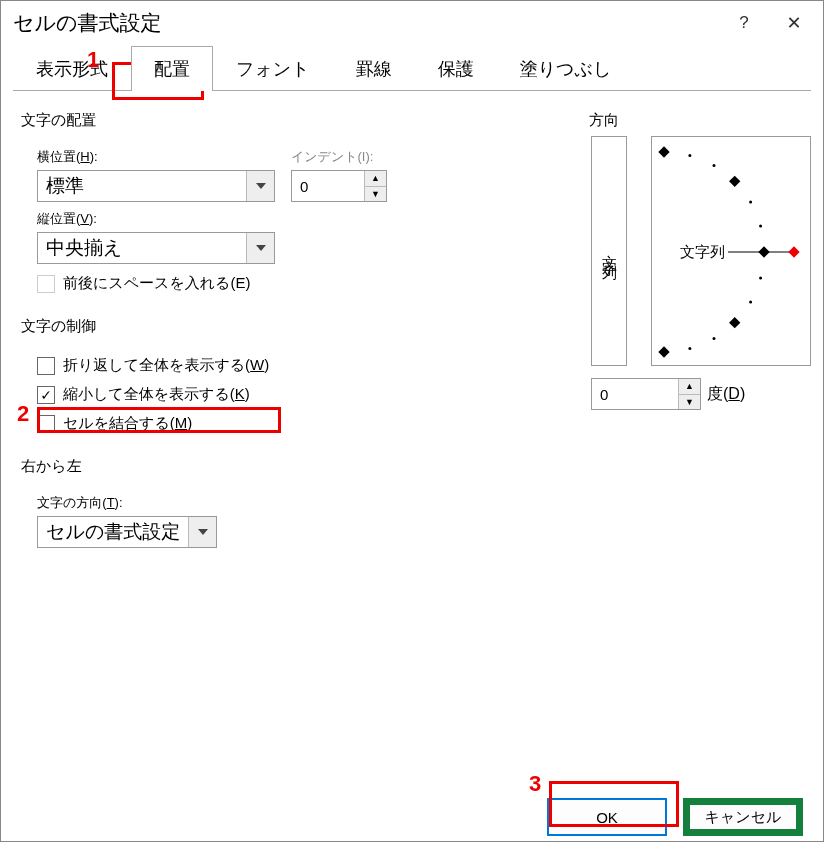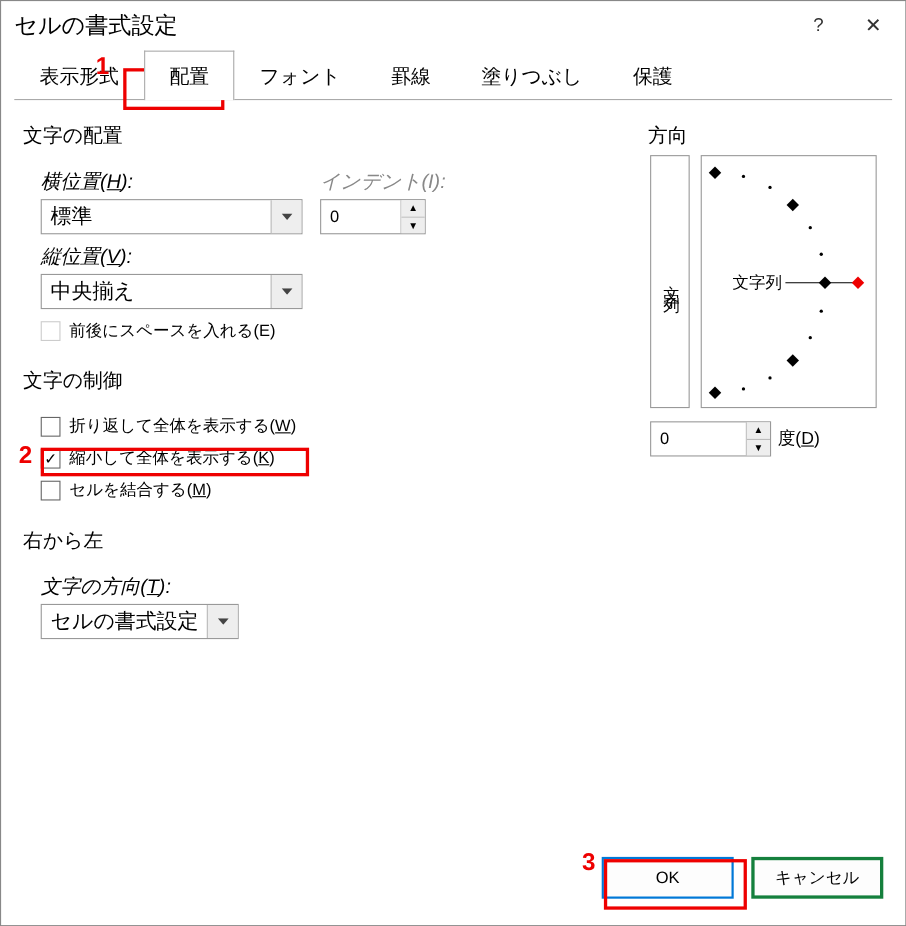--- a/index.html
+++ b/index.html
@@ -9,45 +9,45 @@
   .title { font-size: 21px; flex: 1; }
   .tbtn { width: 50px; height: 44px; display: flex; align-items: center; justify-content: center; font-size: 17px; color: #333; }
   .tbtn.close { font-size: 18px; }
   .tabs { display: flex; padding: 0 12px; position: relative; }
   .tab { padding: 10px 22px; font-size: 18px; border: 1px solid transparent; border-bottom: none; position: relative; top: 1px; background: #fff; cursor: default; }
   .tab.active { border-color: #aaa; z-index: 2; }
   .body { border-top: 1px solid #aaa; margin: 0 12px; padding: 20px 10px 0 10px; height: 688px; position: relative; }
   .cols { display: flex; gap: 20px; }
   .left { flex: 1; }
   .right { width: 210px; }
-  .group-label { font-size: 18px; margin: 0 0 4px -2px; font-family: Liberation Mono, monospace; }
+  .group-label { font-size: 15px; margin: 0 0 4px -2px; font-family: Liberation Mono, monospace; }
   .group-label::after { content: ""; }
   .group { padding: 6px 0 14px 14px; }
-  .lbl { font-size: 18px; display: block; margin: 8px 0 4px 0; font-style: italic; }
+  .lbl { font-size: 13px; display: block; margin: 8px 0 4px 0; }
   .u { text-decoration: underline; }
   .row { display: flex; align-items: flex-end; gap: 16px; }
   .select { width: 238px; height: 32px; border: 1px solid #999; display: flex; align-items: center; padding: 0 8px; font-size: 19px; background: #fff; position: relative; }
   .select .btn { position: absolute; right: 0; top: 0; width: 28px; height: 30px; border-left: 1px solid #bbb; background: #eee; display: flex; align-items: center; justify-content: center; }
   .select.small { width: 180px; }
   .spin { width: 96px; height: 32px; border: 1px solid #999; display: flex; align-items: center; position: relative; background: #fff; }
   .spin .val { flex: 1; padding: 0 8px; font-size: 15px; }
   .spin .arrows { width: 22px; border-left: 1px solid #bbb; height: 30px; display: flex; flex-direction: column; }
   .spin .arrows div { flex: 1; display: flex; align-items: center; justify-content: center; font-size: 9px; background: #eee; }
   .spin .arrows div:first-child { border-bottom: 1px solid #bbb; }
   .chk { display: flex; align-items: center; gap: 8px; font-size: 15px; margin: 10px 0; }
   .chk .box { width: 18px; height: 18px; border: 1px solid #666; display: flex; align-items: center; justify-content: center; background: #fff; }
   .chk.disabled { color: #000000; }
   .chk.disabled .box { border-color: #ccc; }
   .chk .check { font-size: 14px; line-height: 1; }
-  .orient-boxes { display: flex; gap: 10px; margin-top: 6px; }
+  .orient-boxes { display: flex; gap: 24px; margin-top: 6px; }
   .vlabel { width: 36px; height: 230px; border: 1px solid #999; display: flex; align-items: center; justify-content: center; writing-mode: vertical-rl; font-size: 15px; letter-spacing: 6px; }
   .dial { width: 160px; height: 230px; border: 1px solid #999; position: relative; }
   .degrow { display: flex; align-items: center; gap: 6px; margin-top: 12px; }
-  .footer { position: absolute; right: 20px; bottom: 24px; display: flex; gap: 16px; align-items: center; }
-  .btn-main { width: 120px; height: 38px; border: 3px solid #15803d; font-size: 15px; display: flex; align-items: center; justify-content: center; background: #fdfdfd; }
+  .footer { position: absolute; right: 20px; bottom: 5px; display: flex; gap: 16px; align-items: center; }
+  .btn-main { width: 120px; height: 38px; border: 7px solid #15803d; font-size: 15px; display: flex; align-items: center; justify-content: center; background: #fdfdfd; }
   .btn-ok { border: 2px solid #0078d7; }
   .ann { position: absolute; border: 3px solid #e00; pointer-events: none; }
   .ann-num { position: absolute; color: #e00; font-weight: bold; font-size: 22px; pointer-events: none; }
   svg.chev { width: 10px; height: 6px; }
 </style>
 </head>
 <body>
 
 <div class="window">
 
@@ -55,22 +55,22 @@
     <div class="title">セルの書式設定</div>
     <div class="tbtn">?</div>
     <div class="tbtn close">✕</div>
   </div>
 
   <div class="tabs">
     <div class="tab">表示形式</div>
     <div class="tab active">配置</div>
     <div class="tab">フォント</div>
     <div class="tab">罫線</div>
+    <div class="tab">保護</div>
     <div class="tab">塗りつぶし</div>
-    <div class="tab">保護</div>
   </div>
 
   <div class="body">
     <div class="cols">
       <div class="left">
         <div class="group-label">文字の配置</div>
         <div class="group">
           <div class="row">
             <div>
               <span class="lbl"><span>横位置(</span><span class="u">H</span><span>):</span></span>

